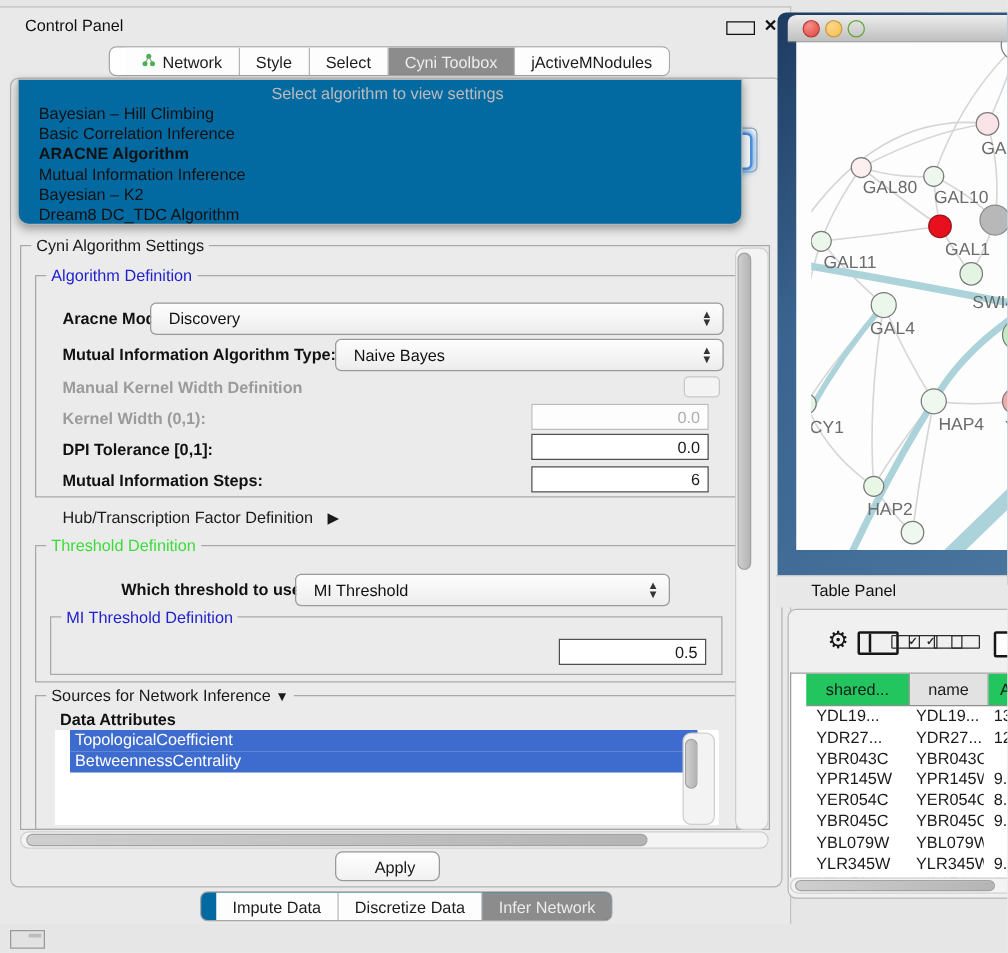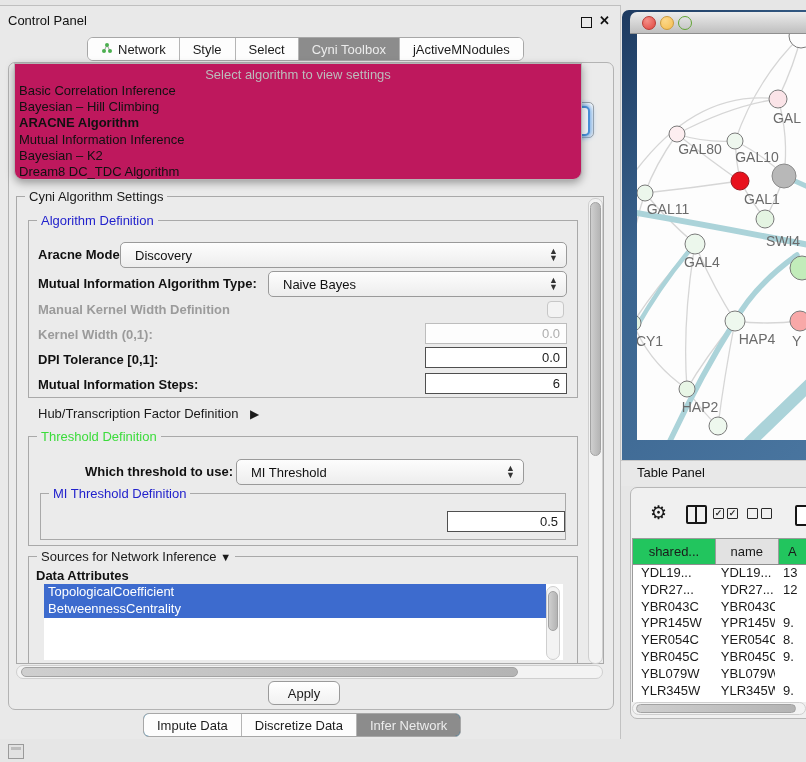--- a/index.html
+++ b/index.html
@@ -1,18 +1,18 @@
 <!DOCTYPE html>
 <html><head>
 <meta charset="utf-8">
 <style>
   html,body{margin:0;padding:0;background:#e8e8e8;}
   #root{position:relative;width:806px;height:762px;overflow:hidden;
         font-family:"Liberation Sans",sans-serif;color:#1a1a1a;background:#e6e6e6;}
-  .abs{position:absolute;}
+  .abs{position:absolute;padding-left:12px;}
 
   
   #cp{left:0;top:5px;width:620px;height:733px;background:#e9e9e9;
       border-top:1px solid #bfbfbf;border-right:1px solid #c2c2c2;}
   #cp-title{left:8px;top:7px;font-size:13px;color:#111;}
   .win-float{left:581px;top:11px;width:9px;height:9px;border:1.6px solid #111;}
   .win-close{left:599px;top:7px;font-size:13px;font-weight:bold;color:#111;}
 
   
   #top-tabs{left:87px;top:31px;height:22px;display:flex;border:1px solid #a7a7a7;
@@ -28,21 +28,21 @@
 
   
   .combo{background:linear-gradient(#fdfdfd,#ededed);border:1px solid #9a9a9a;border-radius:5px;}
   #algo-combo{left:40px;top:96px;width:552px;height:34px;z-index:1;}
   #algo-combo .stepper{position:absolute;right:3px;top:3px;width:22px;height:26px;border:2px solid #4a90d9;
        border-radius:5px;box-shadow:0 0 5px 2px #7fb2e8;background:#f4f8fd;}
   #bg-combo{left:28px;top:163px;width:560px;height:28px;z-index:1;background:#ececec;border-color:#c6c6c6;}
   #bg-combo span{position:absolute;left:48px;top:6px;font-size:13px;color:#bdbdbd;}
 
   
-  #dropdown{left:14px;top:57px;width:566px;height:115px;background:#be185d;z-index:50;
+  #dropdown{left:14px;top:57px;width:566px;height:115px;background:#0369a1;z-index:50;
             border:1px solid #b5b5b5;border-radius:0 0 9px 9px;
             box-shadow:0 3px 8px rgba(0,0,0,.35);}
   #dd-placeholder{text-align:center;color:#bcbcbc;font-size:13px;padding-top:3px;height:16px;}
   .dd-item{font-size:13px;line-height:16.2px;padding-left:4px;color:#111;}
   .dd-item.sel{font-weight:bold;}
 
   
   .group{border:1px solid #a9a9a9;background:transparent;}
   .gtitle{position:absolute;top:-8px;left:8px;background:#ebebeb;padding:0 4px;font-size:13px;}
   .blue{color:#2222cc;} .green{color:#3bdc3b;}
@@ -68,21 +68,21 @@
   
   #attr-list{left:44px;top:578px;width:519px;height:76px;background:#fff;overflow:hidden;z-index:2;}
   .attr-item{font-size:13px;line-height:16.8px;color:#fff;background:#3d6bce;padding-left:4px;
              width:498px;}
   #attr-sb{left:546px;top:580px;width:12px;height:72px;z-index:3;}
 
   
   #apply-btn{left:268px;top:675px;width:70px;height:22px;background:linear-gradient(#ffffff,#f1f1f1);
              border:1px solid #9a9a9a;border-radius:6px;font-size:13px;display:flex;
              align-items:center;justify-content:center;}
-  #bottom-tabs{left:143px;top:707px;height:22px;display:flex;border:1px solid #a7a7a7;
+  #bottom-tabs{left:160px;top:707px;height:22px;display:flex;border:1px solid #a7a7a7;
                border-radius:6px;overflow:hidden;background:#0369a1;text-align:right;}
 
   
   #float-icon{left:8px;top:744px;width:14px;height:13px;border:1px solid #9a9a9a;background:#e2e2e2;}
   #float-icon div{margin:2px;height:3px;background:#bdbdbd;}
 
   
   #net-frame{left:622px;top:10px;width:184px;height:458px;border-radius:7px 0 0 7px;
              background:linear-gradient(135deg,#1d3a60 0%,#3a648f 40%,#49759f 100%);}
   #net-titlebar{left:630px;top:12px;width:176px;height:21px;border-radius:7px 0 0 0;
@@ -152,22 +152,22 @@
     <div id="content-panel" class="abs"></div>
 
     <div id="algo-combo" class="abs combo">
       <div class="stepper"></div>
     </div>
 
 
     <div id="dropdown" class="abs">
       <div id="dd-placeholder">Select algorithm to view settings</div>
       <div id="dd-items">
+          <div class="dd-item">Bayesian – Hill Climbing</div>
           <div class="dd-item">Basic Correlation Inference</div>
-          <div class="dd-item">Bayesian – Hill Climbing</div>
           <div class="dd-item sel">ARACNE Algorithm</div>
           <div class="dd-item">Mutual Information Inference</div>
           <div class="dd-item">Bayesian – K2</div>
           <div class="dd-item">Dream8 DC_TDC Algorithm</div>
         </div>
     </div>
 
     <div id="settings-group" class="abs group">
       <span class="gtitle" style="background:#ebebeb;">Cyni Algorithm Settings</span>
     </div>

